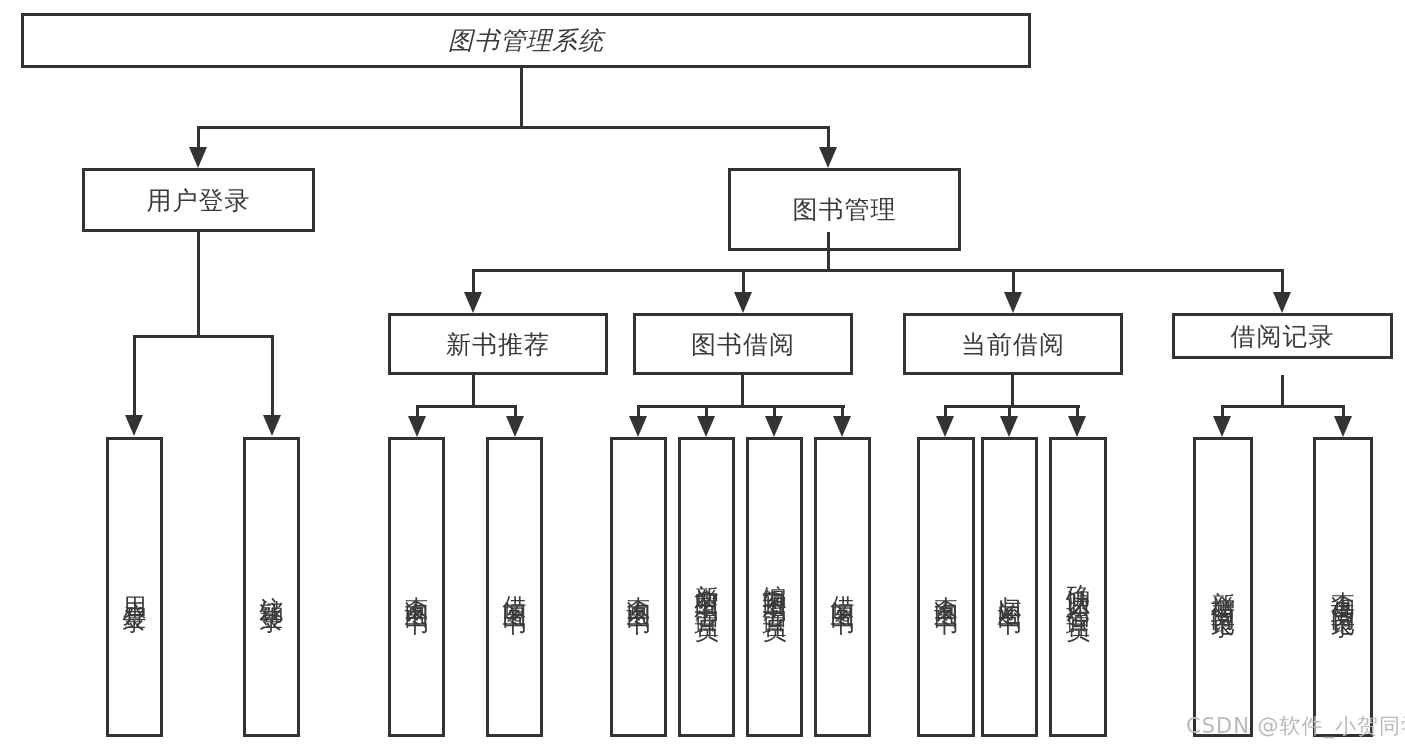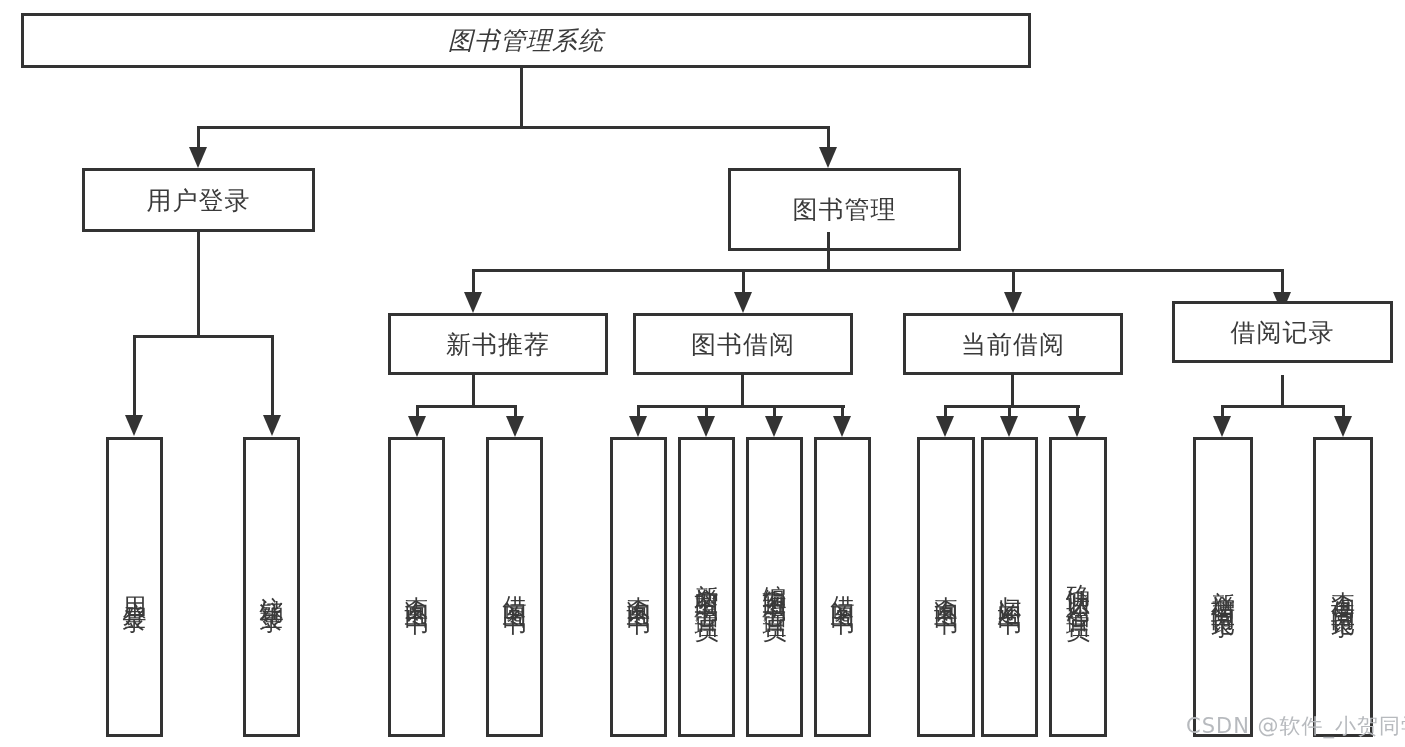--- a/index.html
+++ b/index.html
@@ -39,21 +39,21 @@
     border-right: 9px solid transparent;
     border-top: 21px solid #333333;
   }
   
   .b-root { left: 21px;  top: 13px;  width: 1010px; height: 55px; font-style: italic; }
   .b-ul   { left: 82px;  top: 168px; width: 233px;  height: 64px; }
   .b-bm   { left: 712px; top: 168px; width: 233px;  height: 83px; margin-left: 16px; }
   .b-nbr  { left: 363px; top: 313px; width: 220px;  height: 62px; margin-left: 25px; }
   .b-bb   { left: 633px; top: 313px; width: 220px;  height: 62px; text-align: right; }
   .b-cb   { left: 903px; top: 313px; width: 220px;  height: 62px; text-align: right; }
-  .b-br   { left: 1172px;top: 301px; width: 221px;  height: 62px; }
+  .b-br   { left: 1172px;top: 313px; width: 221px;  height: 46px; }
   .b-u1   { left: 106px; top: 437px; width: 57px; height: 300px; }
   .b-u2   { left: 243px; top: 437px; width: 57px; height: 300px; }
   .b-n1   { left: 388px; top: 437px; width: 57px; height: 300px; }
   .b-n2   { left: 486px; top: 437px; width: 57px; height: 300px; }
   .b-e1   { left: 610px; top: 437px; width: 57px; height: 300px; }
   .b-e2   { left: 678px; top: 437px; width: 57px; height: 300px; }
   .b-e3   { left: 746px; top: 437px; width: 57px; height: 300px; }
   .b-e4   { left: 814px; top: 437px; width: 57px; height: 300px; }
   .b-f1   { left: 917px; top: 437px; width: 58px; height: 300px; }
   .b-f2   { left: 981px; top: 437px; width: 57px; height: 300px; }

